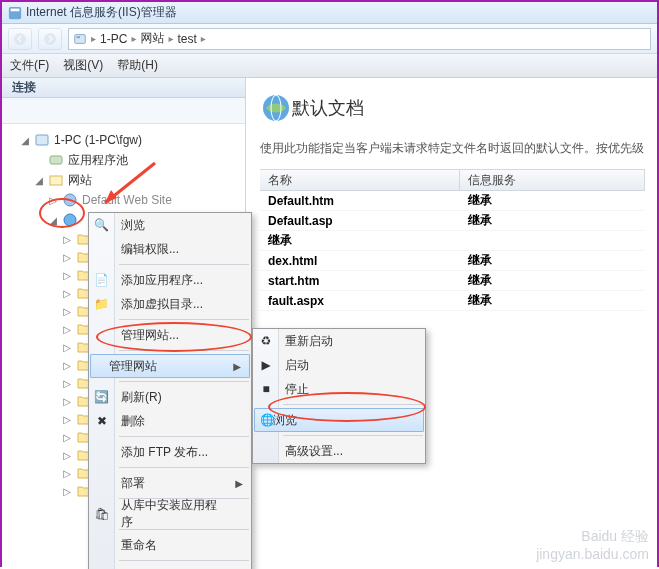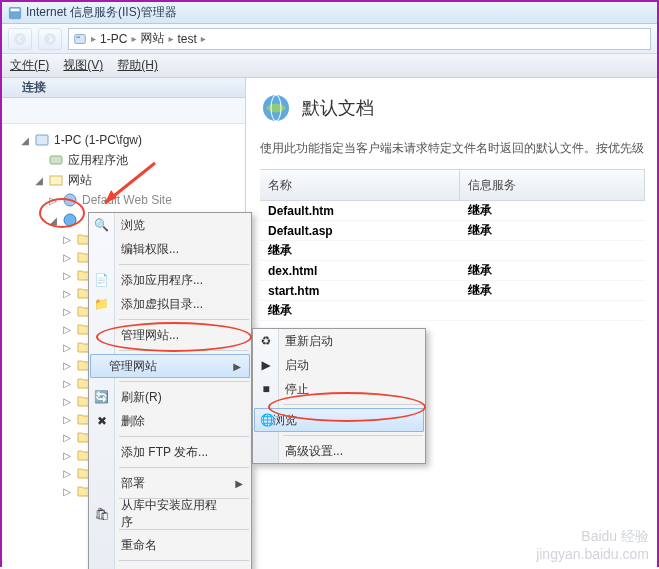--- a/index.html
+++ b/index.html
@@ -11,48 +11,48 @@
 .title-bar .title-text { color: #2b3d55; font-size: 12px; }
 
 .nav-bar { height: 30px; background: linear-gradient(#f7fbff, #e6effa); border-bottom: 1px solid #cfd8e2; display: flex; align-items: center; padding: 0 6px; gap: 6px; }
 .nav-btn { width: 24px; height: 22px; border: 1px solid #c0ccda; border-radius: 3px; background: linear-gradient(#fff, #e8eef6); display: flex; align-items: center; justify-content: center; }
 .nav-btn.disabled { opacity: .45; }
 .breadcrumb-box { flex: 1; height: 22px; border: 1px solid #b9c7d6; background: #fff; display: flex; align-items: center; padding: 0 4px; gap: 4px; }
 .breadcrumb-box .sep { color: #888; font-size: 10px; }
 .crumb { color: #333; }
 
 .menu-bar { height: 24px; background: linear-gradient(#f3f6fa, #e3e8ef); border-bottom: 1px solid #c9d1db; display: flex; align-items: center; padding: 0 8px; gap: 14px; }
-.menu-item { color: #333; text-decoration: underline; }
+.menu-item { color: #333; }
 
 .body-split { display: flex; height: calc(567px - 22px - 30px - 24px); }
 .sidebar { width: 244px; border-right: 1px solid #cfd5de; background: #fff; display: flex; flex-direction: column; }
-.sidebar-header { background: linear-gradient(#eef4fb, #dde7f3); border-bottom: 1px solid #c9d3df; height: 20px; padding: 0 20px; font-weight: bold; color: #3a4a5e; display: flex; align-items: center; }
+.sidebar-header { background: linear-gradient(#eef4fb, #dde7f3); border-bottom: 1px solid #c9d3df; height: 20px; padding: 0 10px; font-weight: bold; color: #3a4a5e; display: flex; align-items: center; }
 .sidebar-toolbar { height: 26px; background: #f4f7fb; border-bottom: 1px solid #dfe4eb; }
 .tree { padding: 6px 4px; font-size: 12px; color: #333; }
 .tree-row { display: flex; align-items: center; height: 20px; gap: 4px; white-space: nowrap; }
 .tree-row .exp { width: 10px; text-align: center; color: #7a7a7a; font-size: 10px; }
 .tree-row .ticon { width: 16px; height: 16px; display: flex; align-items: center; justify-content: center; }
 .indent1 { margin-left: 14px; }
 .indent2 { margin-left: 28px; }
 .indent3 { margin-left: 42px; }
 .indent4 { margin-left: 56px; }
 .dim { color: #8a8a8a; }
 .folder-list .tree-row { height: 18px; }
 
 .red-arrow { position: absolute; left: 95px; top: 158px; width: 70px; height: 60px; pointer-events: none; z-index: 5; }
 .red-circle1 { position: absolute; left: 39px; top: 198px; width: 46px; height: 30px; border: 2px solid #e43; border-radius: 50%; z-index: 5; pointer-events: none; }
 
 .content { flex: 1; background: #fff; padding: 14px 12px 0 14px; overflow: hidden; }
-.content-header { display: flex; align-items: center; gap: 10px; margin-bottom: 16px; }
+.content-header { display: flex; align-items: center; gap: 0; margin-bottom: 16px; }
 .globe-icon { width: 32px; height: 32px; }
 .content-title { font-size: 18px; color: #333; }
 .content-desc { font-size: 12px; color: #555; margin-bottom: 12px; white-space: nowrap; overflow: hidden; }
 
 .grid { border: 0; }
-.grid-head { display: flex; background: linear-gradient(#f9fbfd, #e8edf3); border-top: 1px solid #d2d8e0; border-bottom: 1px solid #d2d8e0; height: 32px; align-items: center; text-align: center; }
+.grid-head { display: flex; background: linear-gradient(#f9fbfd, #e8edf3); border-top: 1px solid #d2d8e0; border-bottom: 1px solid #d2d8e0; height: 22px; align-items: center; text-align: center; }
 .grid-head .col { padding: 0 8px; border-right: 1px solid #d2d8e0; height: 100%; display: flex; align-items: center; color: #444; }
 .col-name { width: 200px; }
 .col-type { flex: 1; }
 .grid-row { display: flex; height: 20px; align-items: center; border-bottom: 1px solid #f3f5f8; font-weight: bold; }
 .grid-row .col { padding: 0 8px; }
 
 
 .ctx-menu { position: absolute; background: #f4f4f4; border: 1px solid #9b9b9b; box-shadow: 3px 3px 6px rgba(0,0,0,.25); z-index: 20; font-size: 12px; }
 .ctx-menu .gutter { position: absolute; left: 0; top: 0; bottom: 0; width: 26px; background: linear-gradient(#f7f9fc, #e9edf3); border-right: 1px solid #d8dde4; }
 .ctx-item { position: relative; height: 24px; display: flex; align-items: center; padding-left: 32px; padding-right: 24px; color: #333; }
@@ -324,20 +324,21 @@
           </div>
         <div class="grid-row">
             <div class="col col-name">dex.html</div>
             <div class="col col-type">继承</div>
           </div>
         <div class="grid-row">
             <div class="col col-name">start.htm</div>
             <div class="col col-type">继承</div>
           </div>
         <div class="grid-row">
+            <div class="col col-name">fault.aspx</div>
             <div class="col col-type">继承</div>
           </div>
       </div>
     </div>
   </div>
 </div>
 
 <svg class="red-arrow" viewBox="0 0 70 60">
   <path d="M60 5 L10 45" stroke="#e43" stroke-width="3" fill="none"></path>
   <path d="M10 45 L22 40 L16 32 Z" fill="#e43"></path>

